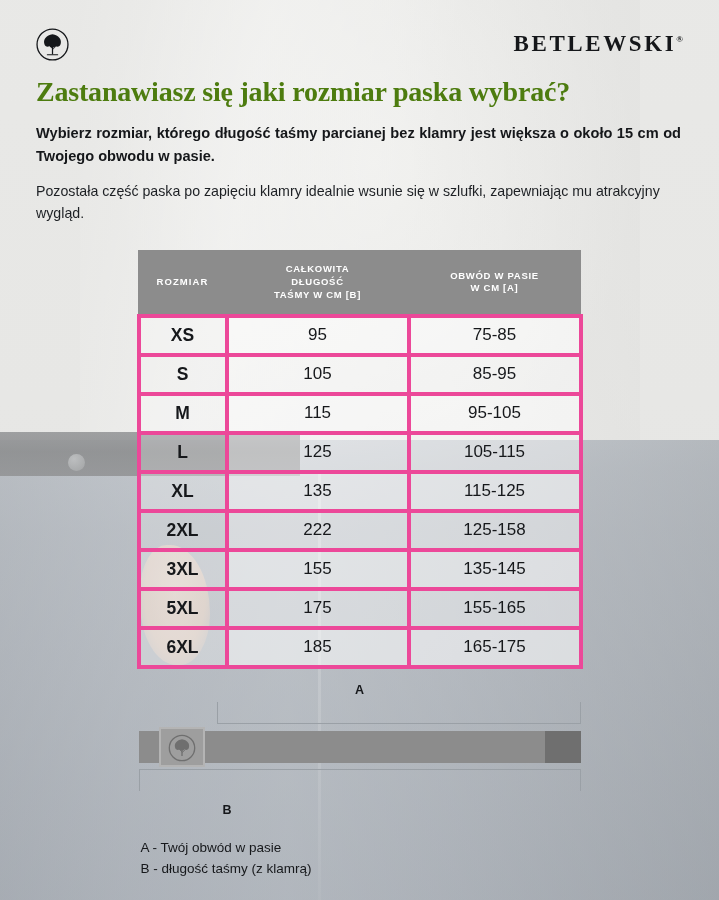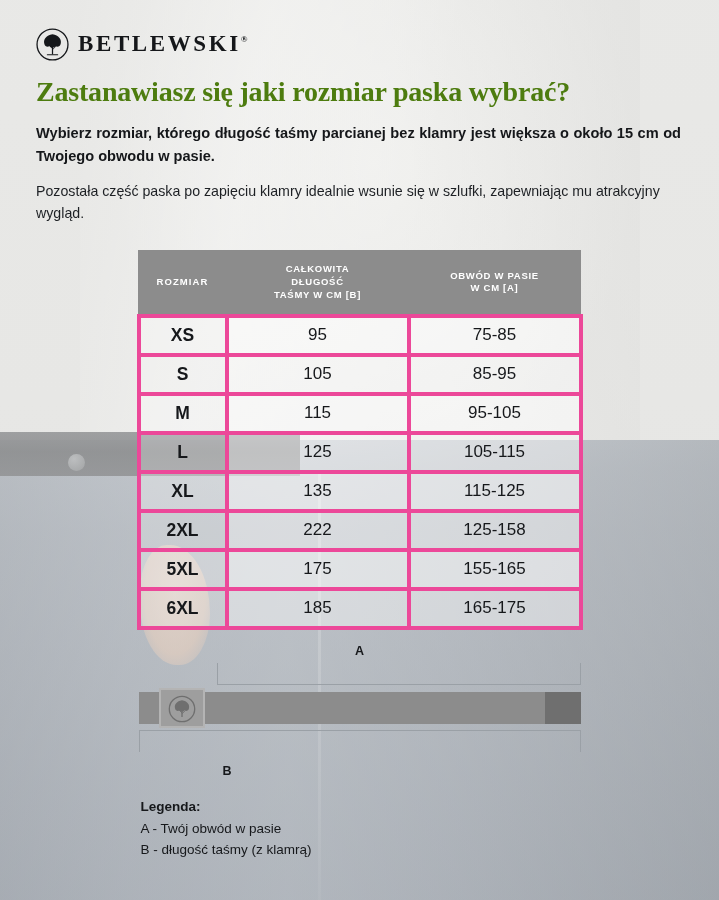--- a/index.html
+++ b/index.html
@@ -72,21 +72,21 @@
   
   #content {
     position:relative;
     width:719px; height:900px;
     padding: 0 36px;
   }
 
   .brand {
     display:flex;
     align-items:center;
-    justify-content:flex-start;
+    justify-content:space-between;
     gap:9px;
     padding-top:30px;
     height:58px;
   }
   .brand-mark { width:33px; height:33px; display:block; }
   .brand-name {
     font-family: "Liberation Serif", serif;
     font-size: 23px;
     letter-spacing: 2.6px;
     font-weight: 700;
@@ -299,20 +299,25 @@
       </tr>
       <tr>
         <td class="cell-size">XL</td>
         <td>135</td>
         <td>115-125</td>
       </tr>
       <tr>
         <td class="cell-size">2XL</td>
         <td>222</td>
         <td>125-158</td>
+      </tr>
+      <tr>
+        <td class="cell-size">3XL</td>
+        <td>155</td>
+        <td>135-145</td>
       </tr>
       <tr>
         <td class="cell-size">5XL</td>
         <td>175</td>
         <td>155-165</td>
       </tr>
       <tr>
         <td class="cell-size">6XL</td>
         <td>185</td>
         <td>165-175</td>
@@ -333,18 +338,17 @@
           <path d="M32 41 L25 34 M32 43 L39 36" stroke="#6f6f6f" stroke-width="2"></path>
           <path d="M32 12 C20 14 14 22 16 30 C17 36 23 38 26 35 C28 39 36 39 38 35 C41 38 47 36 48 30 C50 22 44 14 32 12 Z" fill="#6f6f6f"></path>
         </svg>
       </span>
     </div>
     <div class="bracket-bottom"></div>
     <span class="diag-label b">B</span>
   </div>
 
   <div class="legend">
-    <div class="legend-title">Legenda:</div>
     <div class="legend-line">A - Twój obwód w pasie</div>
     <div class="legend-line">B - długość taśmy (z klamrą)</div>
   </div>
 
 </div>
 
 </body></html>

